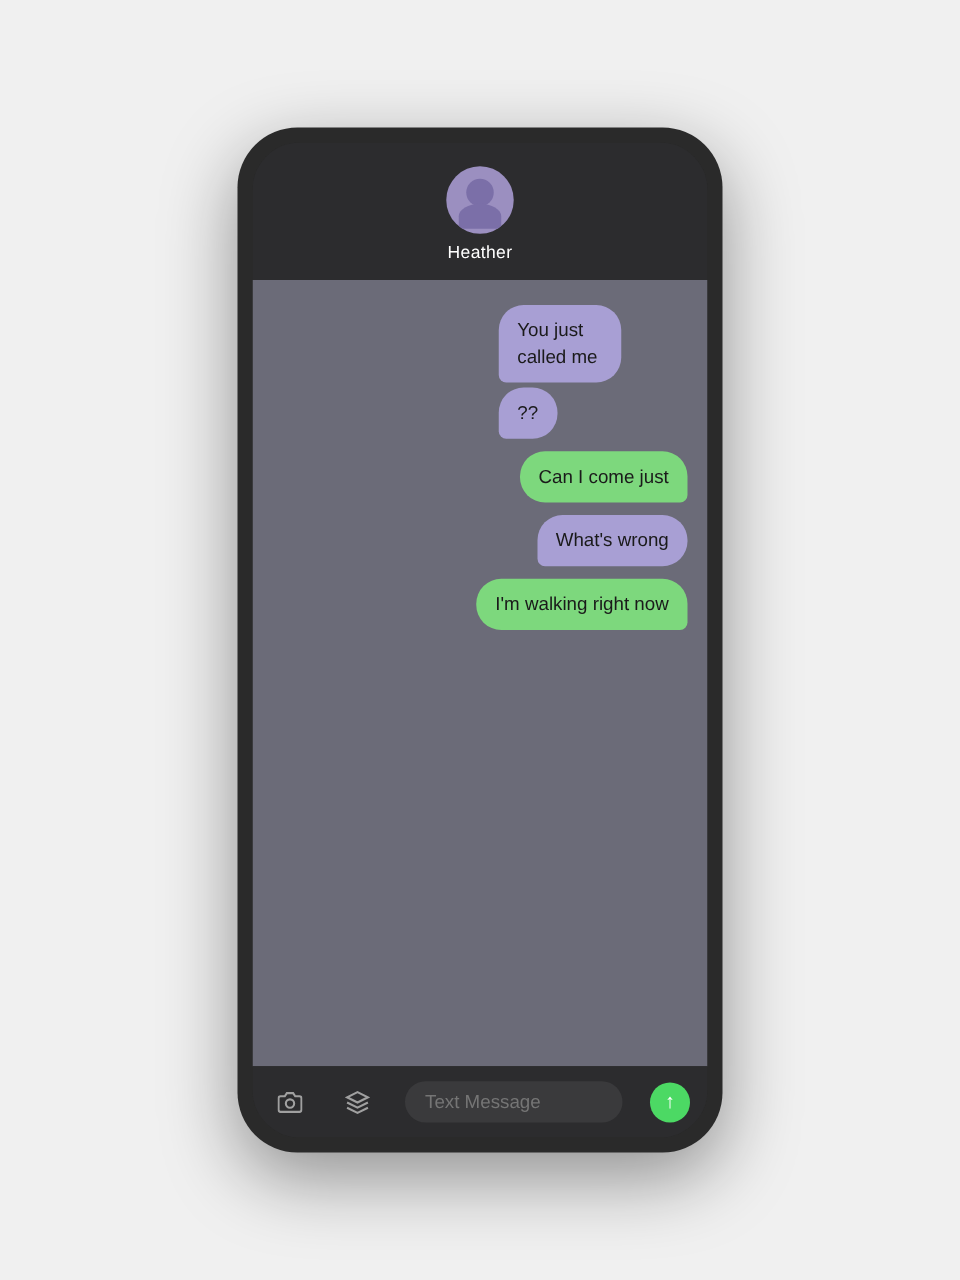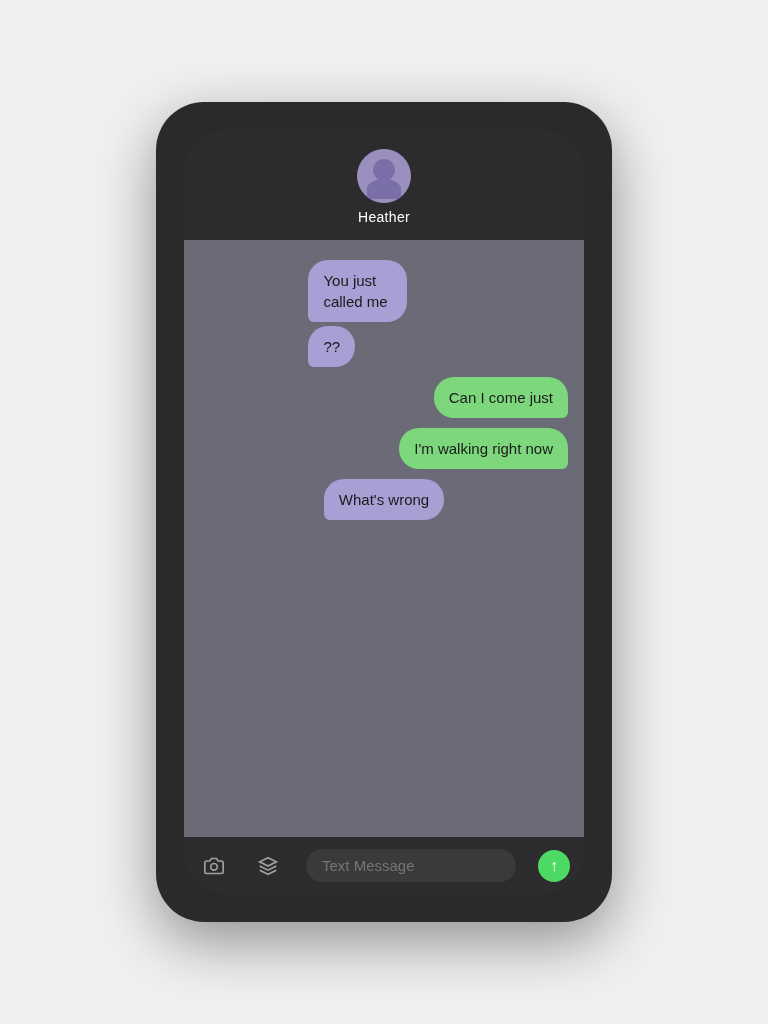--- a/index.html
+++ b/index.html
@@ -11,25 +11,25 @@
     body {
       background: #f0f0f0;
       display: flex;
       justify-content: center;
       align-items: center;
       min-height: 100vh;
       font-family: -apple-system, BlinkMacSystemFont, 'Helvetica Neue', sans-serif;
     }
 
     .phone-frame {
-      width: 456px;
+      width: 388px;
       height: 820px;
       background: #2a2a2a;
       border-radius: 48px;
-      padding: 28px;
+      padding: 12px;
       box-shadow: 0 20px 60px rgba(0,0,0,0.4);
     }
 
     .phone-inner {
       width: 100%;
       height: 100%;
       border-radius: 38px;
       overflow: hidden;
       display: flex;
       flex-direction: column;
@@ -104,21 +104,21 @@
       gap: 10px;
       overflow-y: auto;
     }
 
     .message-row {
       display: flex;
       width: 100%;
     }
 
     .message-row.received {
-      justify-content: center;
+      justify-content: flex-end;
     }
 
     .message-row.sent {
       justify-content: flex-end;
     }
 
     .bubble {
       max-width: 65%;
       padding: 10px 15px;
       border-radius: 20px;
@@ -236,29 +236,29 @@
         </div>
       </div>
 
       <div class="message-row sent">
         <div class="bubble sent">
           <span>Can I come just</span>
         </div>
       </div>
 
 
+      <div class="message-row received">
+        <div class="bubble received">
+          <span>What's wrong</span>
+        </div>
+      </div>
+
       <div class="message-row sent">
         <div class="bubble sent">
           <span>I'm walking right now</span>
-        </div>
-      </div>
-
-      <div class="message-row received">
-        <div class="bubble received">
-          <span>What's wrong</span>
         </div>
       </div>
 
     </div>
 
     <div class="input-bar">
       <div class="input-icon">
         <svg width="20" height="20" viewBox="0 0 24 24" fill="none" stroke="#a0a0a0" stroke-width="2">
           <path d="M23 19a2 2 0 0 1-2 2H3a2 2 0 0 1-2-2V8a2 2 0 0 1 2-2h4l2-3h6l2 3h4a2 2 0 0 1 2 2z"></path>
           <circle cx="12" cy="13" r="4"></circle>

